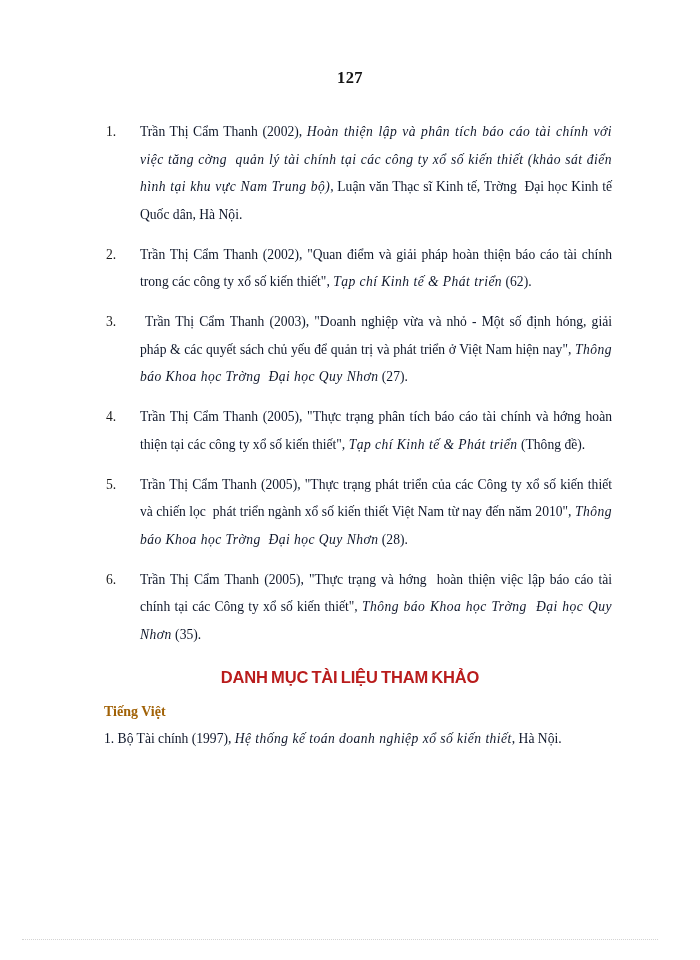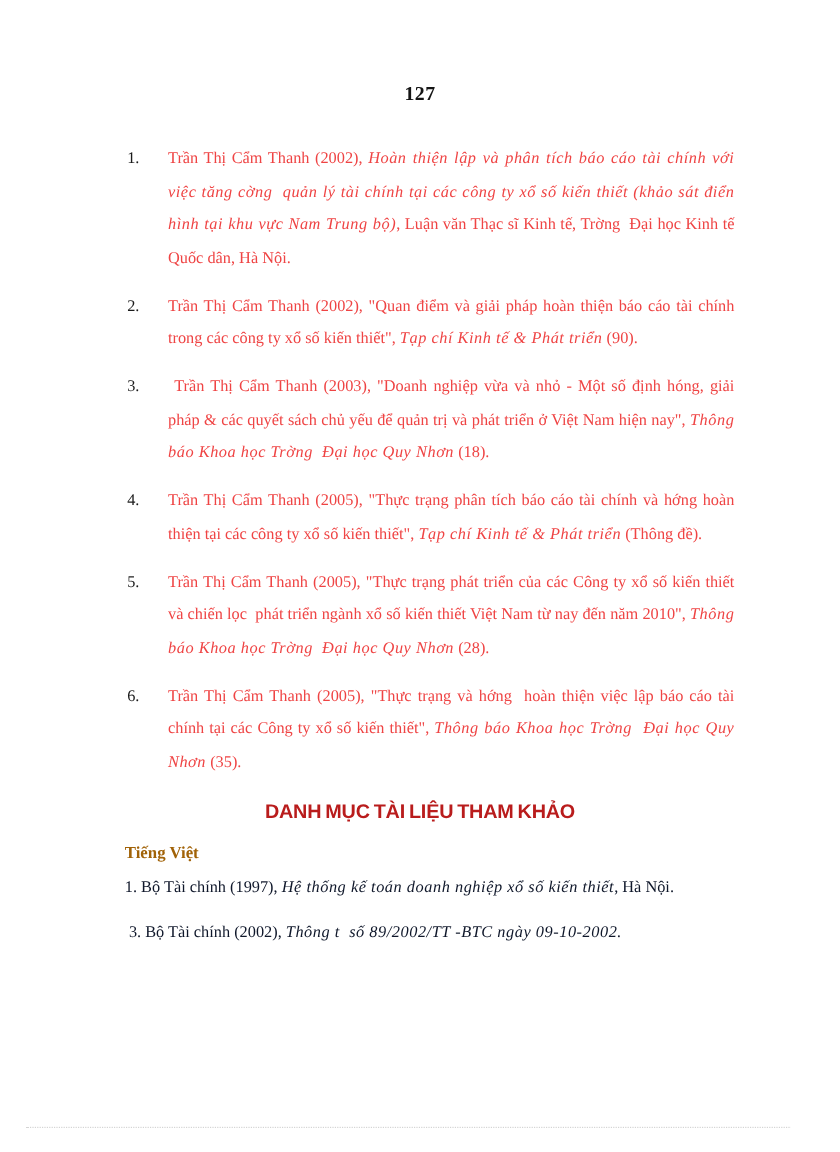--- a/index.html
+++ b/index.html
@@ -53,21 +53,21 @@
     text-align: left;
     padding-left: 2px;
     box-sizing: border-box;
   }
   .num-body {
     flex: 1 1 auto;
     font-size: 13.6px;
     line-height: 27.5px;
     text-align: justify;
     text-justify: inter-word;
-    color: #ef4444;
+    color: #0f172a;
     white-space: pre-wrap;
   }
   .ital {
     font-style: italic;
     letter-spacing: .45px;
   }
 
   
   .section-heading {
     position: absolute;
@@ -133,25 +133,25 @@
 
   <div class="page-number">127</div>
 
   <div class="numbered-list">
       <div class="num-item">
         <div class="num-marker">1.</div>
         <div class="num-body"><span>Trần Thị Cẩm Thanh (2002), </span><span class="ital">Hoàn thiện lập và phân tích báo cáo tài chính với việc tăng cờng  quản lý tài chính tại các công ty xổ số kiến thiết (khảo sát điển hình tại khu vực Nam Trung bộ)</span><span>, Luận văn Thạc sĩ Kinh tế, Trờng  Đại học Kinh tế Quốc dân, Hà Nội.</span></div>
       </div>
       <div class="num-item">
         <div class="num-marker">2.</div>
-        <div class="num-body"><span>Trần Thị Cẩm Thanh (2002), "Quan điểm và giải pháp hoàn thiện báo cáo tài chính trong các công ty xổ số kiến thiết", </span><span class="ital">Tạp chí Kinh tế &amp; Phát triển</span><span> (90).</span></div>
+        <div class="num-body"><span>Trần Thị Cẩm Thanh (2002), "Quan điểm và giải pháp hoàn thiện báo cáo tài chính trong các công ty xổ số kiến thiết", </span><span class="ital">Tạp chí Kinh tế &amp; Phát triển</span><span> (62).</span></div>
       </div>
       <div class="num-item">
         <div class="num-marker">3.</div>
-        <div class="num-body"><span> Trần Thị Cẩm Thanh (2003), "Doanh nghiệp vừa và nhỏ - Một số định hóng, giải pháp &amp; các quyết sách chủ yếu để quản trị và phát triển ở Việt Nam hiện nay", </span><span class="ital">Thông báo Khoa học Trờng  Đại học Quy Nhơn</span><span> (18).</span></div>
+        <div class="num-body"><span> Trần Thị Cẩm Thanh (2003), "Doanh nghiệp vừa và nhỏ - Một số định hóng, giải pháp &amp; các quyết sách chủ yếu để quản trị và phát triển ở Việt Nam hiện nay", </span><span class="ital">Thông báo Khoa học Trờng  Đại học Quy Nhơn</span><span> (27).</span></div>
       </div>
       <div class="num-item">
         <div class="num-marker">4.</div>
         <div class="num-body"><span>Trần Thị Cẩm Thanh (2005), "Thực trạng phân tích báo cáo tài chính và hớng hoàn thiện tại các công ty xổ số kiến thiết", </span><span class="ital">Tạp chí Kinh tế &amp; Phát triển</span><span> (Thông đề).</span></div>
       </div>
       <div class="num-item">
         <div class="num-marker">5.</div>
         <div class="num-body"><span>Trần Thị Cẩm Thanh (2005), "Thực trạng phát triển của các Công ty xổ số kiến thiết và chiến lọc  phát triển ngành xổ số kiến thiết Việt Nam từ nay đến năm 2010", </span><span class="ital">Thông báo Khoa học Trờng  Đại học Quy Nhơn</span><span> (28).</span></div>
       </div>
       <div class="num-item">
@@ -159,19 +159,18 @@
         <div class="num-body"><span>Trần Thị Cẩm Thanh (2005), "Thực trạng và hớng  hoàn thiện việc lập báo cáo tài chính tại các Công ty xổ số kiến thiết", </span><span class="ital">Thông báo Khoa học Trờng  Đại học Quy Nhơn</span><span> (35).</span></div>
       </div>
     </div>
 
   <div class="section-heading">DANH MỤC TÀI LIỆU THAM KHẢO</div>
 
   <div class="biblio">
     <div class="biblio-subheading">Tiếng Việt</div>
     <div id="biblio-entries">
         <div class="biblio-entry"><span>1. Bộ Tài chính (1997), </span><span class="ital">Hệ thống kế toán doanh nghiệp xổ số kiến thiết</span><span>, Hà Nội.</span></div>
-        <div class="biblio-entry gap-before"><span> 3. Bộ Tài chính (2002), </span><span class="ital">Thông t  số 89/2002/TT -BTC ngày 09-10-2002.</span></div>
       </div>
   </div>
 
   <div class="scan-dotline"></div>
 
 </div>
 
 </body></html>

